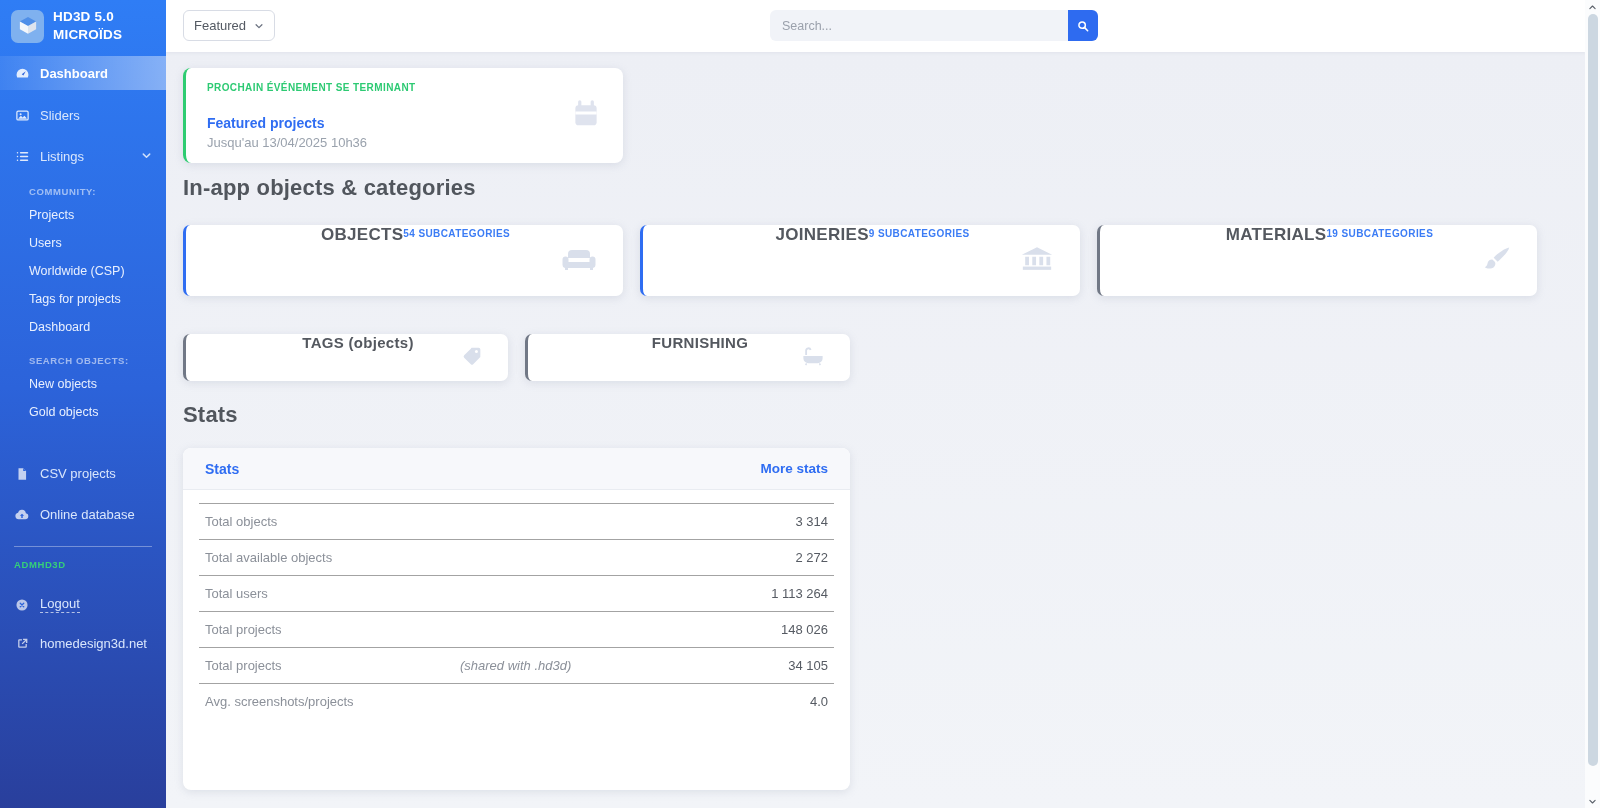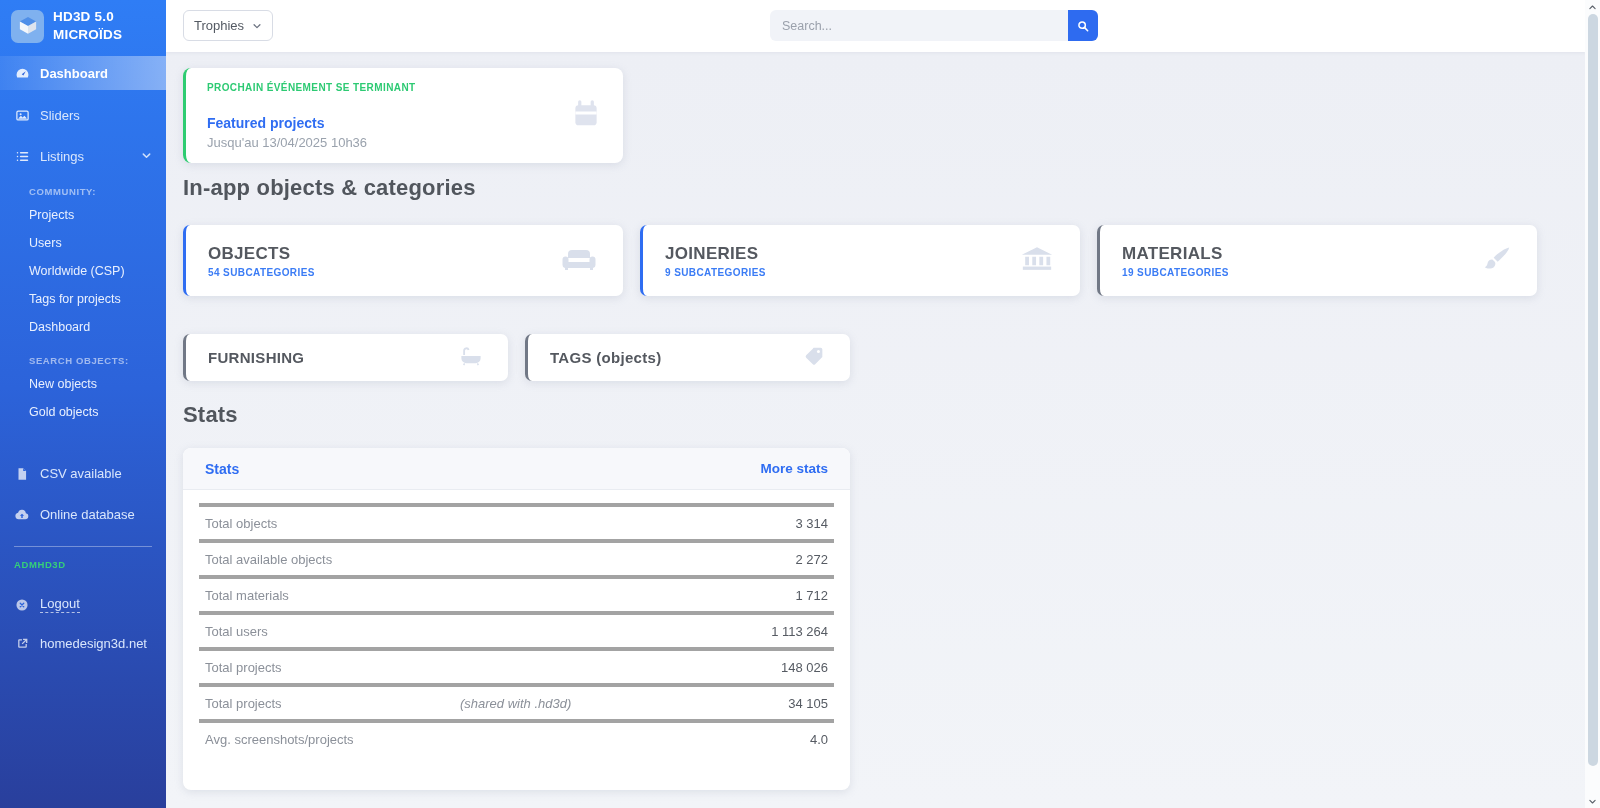--- a/index.html
+++ b/index.html
@@ -45,37 +45,37 @@
   .event-card .cal{position:absolute;right:22px;top:50%;transform:translateY(-50%);color:#dfe3ee}
 
   .h2{position:absolute;left:17px;font-size:22px;font-weight:bold;color:#51565d;letter-spacing:.2px}
   .h2.cats{top:123px}
   .h2.stats{top:350px}
 
   .cards-row{position:absolute;left:17px;display:flex;gap:17px}
   .cards-row.r1{top:173px}
   .cards-row.r2{top:282px}
   .cat-card{position:relative;background:#fff;border-radius:7px;box-shadow:0 2px 8px rgba(140,150,175,.22);
-    border-left:3px solid #2f6df2;cursor:pointer;display:flex;flex-direction:column;justify-content:center;padding-left:22px}
+    border-left:3px solid #2f6df2;cursor:pointer;display:flex;justify-content:center;padding-left:22px}
   .cat-card.big{width:440px;height:71px}
   .cat-card.small{width:325px;height:47px}
   .cat-card.gray{border-left-color:#717886}
   .cat-title{font-size:17px;font-weight:bold;color:#54585f;letter-spacing:.3px}
   .cat-card.small .cat-title{font-size:15px}
   .cat-sub{font-size:10px;font-weight:bold;color:#3b7cf5;letter-spacing:.4px;margin-top:3px}
   .cat-ico{position:absolute;right:26px;top:50%;transform:translateY(-50%);color:#d9dfeb}
 
   .stats-card{position:absolute;left:17px;top:396px;width:667px;height:342px;background:#fff;border-radius:8px;
     box-shadow:0 2px 8px rgba(140,150,175,.22);overflow:hidden}
   .stats-header{height:42px;background:#f7f8fb;border-bottom:1px solid #e9ecf1;display:flex;align-items:center;justify-content:space-between;
     padding:0 22px;border-radius:8px 8px 0 0}
   .stats-header .t{font-size:14px;font-weight:bold;color:#2f6df2}
   .stats-header .more{font-size:13.5px;font-weight:bold;color:#2f6df2;cursor:pointer;text-decoration:none}
   .stats-body{padding:13px 16px 0 16px}
-  .stat-row{display:grid;grid-template-columns:255px 1fr 150px;align-items:center;height:36px;border-top:4px solid #a3a3a3;padding:0 6px}
+  .stat-row{display:grid;grid-template-columns:255px 1fr 150px;align-items:center;height:36px;border-top:1px solid #a3a3a3;padding:0 6px}
   .stat-label{font-size:13px;color:#8b9099}
   .stat-note{font-size:13px;color:#8b9099;font-style:italic}
   .stat-value{font-size:13px;color:#565b63;text-align:right}
 
   
   .scrollbar{position:absolute;right:0;top:0;width:15px;height:808px;background:#fbfcfd;z-index:6}
   .sb-thumb{position:absolute;left:2.5px;top:14px;width:10px;height:752px;background:#ccd7e1;border-radius:5px;cursor:pointer}
   .sb-up,.sb-down{position:absolute;left:0;width:15px;height:14px;display:flex;align-items:center;justify-content:center;color:#5a6069;cursor:pointer}
   .sb-up{top:0}
   .sb-down{bottom:0}
@@ -149,21 +149,21 @@
 
   <div class="side-gap"></div>
 
   <a class="nav-item">
     <span class="ico">
       <svg width="14" height="14" viewBox="0 0 24 24">
           <path d="M6 2h8l5 5v15H6z" fill="currentColor" opacity=".85"></path>
           <path d="M14 2l5 5h-5z" fill="#2c63da"></path>
         </svg>
     </span>
-    <span class="lbl">CSV available</span>
+    <span class="lbl">CSV projects</span>
   </a>
 
   <a class="nav-item">
     <span class="ico">
       <svg width="16" height="16" viewBox="0 0 24 24">
           <path d="M7 18.5a5 5 0 0 1-.9-9.9A6 6 0 0 1 17.8 9.4 4.6 4.6 0 0 1 17 18.5z" fill="currentColor" opacity=".85"></path>
           <path d="M12 10l3.2 3.2h-2.1v3.3h-2.2v-3.3H8.8z" fill="#2c63da"></path>
         </svg>
     </span>
     <span class="lbl">Online database</span>
@@ -188,21 +188,21 @@
           <path d="M4 6a2 2 0 0 1 2-2h5v2.4H6.4v11.2h11.2V13H20v5a2 2 0 0 1-2 2H6a2 2 0 0 1-2-2z" fill="currentColor" opacity=".85"></path>
           <path d="M13 3h8v8h-2.5V7.2L12.2 13.5l-1.7-1.7 6.3-6.3H13z" fill="currentColor" opacity=".85"></path>
         </svg>
     </span>
     <span class="lbl">homedesign3d.net</span>
   </a>
 </aside>
 
 <header class="topbar">
   <div class="region-select">
-    <span>Trophies</span>
+    <span>Featured</span>
     <span style="color:#6b7280;display:flex">
       <svg width="10" height="10" viewBox="0 0 24 24">
           <path d="M5 9l7 7 7-7" fill="none" stroke="currentColor" stroke-width="3" stroke-linecap="round" stroke-linejoin="round"></path>
         </svg>
     </span>
   </div>
   <div class="search-group">
     <input class="search-input" type="text" placeholder="Search..." style="">
     <button class="search-btn">
       <span style="display:flex">
@@ -261,62 +261,57 @@
         <svg width="32" height="30" viewBox="0 0 36 30">
             <path d="M34 2c-5.5 1.2-13 6.5-17.5 11.5l4.5 4.5C26 13.5 32.5 7.5 34 2z" fill="currentColor"></path>
             <path d="M15 15.5c-2.5-.3-5 1.5-5.3 4-.2 2-1.2 3.8-3.2 4.8 2.8 2.3 8.2 1.8 10.4-.4 1.9-1.9 2-4.8.6-6.2z" fill="currentColor"></path>
           </svg>
       </span>
     </div>
   </div>
 
   <div class="cards-row r2">
     <div class="cat-card small gray">
+      <div class="cat-title">TAGS (objects)</div>
+      <span class="cat-ico">
+        <svg width="20" height="20" viewBox="0 0 24 24">
+            <path d="M11.5 2H20a2 2 0 0 1 2 2v8.5a2 2 0 0 1-.6 1.4l-8 8a2 2 0 0 1-2.8 0L2.6 14a2 2 0 0 1 0-2.8l8-8A2 2 0 0 1 11.5 2z" fill="currentColor"></path>
+            <circle cx="17.3" cy="6.7" r="1.8" fill="#fff"></circle>
+          </svg>
+      </span>
+    </div>
+    <div class="cat-card small gray">
       <div class="cat-title">FURNISHING</div>
       <span class="cat-ico">
         <svg width="22" height="20" viewBox="0 0 24 20">
             <path d="M4.5 9V4a2.5 2.5 0 0 1 4.9-.6" fill="none" stroke="currentColor" stroke-width="2"></path>
             <path d="M1.5 10h21v2.5a5.5 5.5 0 0 1-5.5 5.5H7a5.5 5.5 0 0 1-5.5-5.5z" fill="currentColor"></path>
             <path d="M5 18l-1 2M19 18l1 2" stroke="currentColor" stroke-width="1.6"></path>
           </svg>
       </span>
     </div>
-    <div class="cat-card small gray">
-      <div class="cat-title">TAGS (objects)</div>
-      <span class="cat-ico">
-        <svg width="20" height="20" viewBox="0 0 24 24">
-            <path d="M11.5 2H20a2 2 0 0 1 2 2v8.5a2 2 0 0 1-.6 1.4l-8 8a2 2 0 0 1-2.8 0L2.6 14a2 2 0 0 1 0-2.8l8-8A2 2 0 0 1 11.5 2z" fill="currentColor"></path>
-            <circle cx="17.3" cy="6.7" r="1.8" fill="#fff"></circle>
-          </svg>
-      </span>
-    </div>
   </div>
 
   <h2 class="h2 stats">Stats</h2>
 
   <div class="stats-card">
     <div class="stats-header">
       <span class="t">Stats</span>
       <a class="more">More stats</a>
     </div>
     <div class="stats-body">
       <div class="stat-row">
         <span class="stat-label">Total objects</span>
         <span class="stat-note"></span>
         <span class="stat-value">3 314</span>
       </div>
       <div class="stat-row">
         <span class="stat-label">Total available objects</span>
         <span class="stat-note"></span>
         <span class="stat-value">2 272</span>
-      </div>
-      <div class="stat-row">
-        <span class="stat-label">Total materials</span>
-        <span class="stat-note"></span>
-        <span class="stat-value">1 712</span>
       </div>
       <div class="stat-row">
         <span class="stat-label">Total users</span>
         <span class="stat-note"></span>
         <span class="stat-value">1 113 264</span>
       </div>
       <div class="stat-row">
         <span class="stat-label">Total projects</span>
         <span class="stat-note"></span>
         <span class="stat-value">148 026</span>

